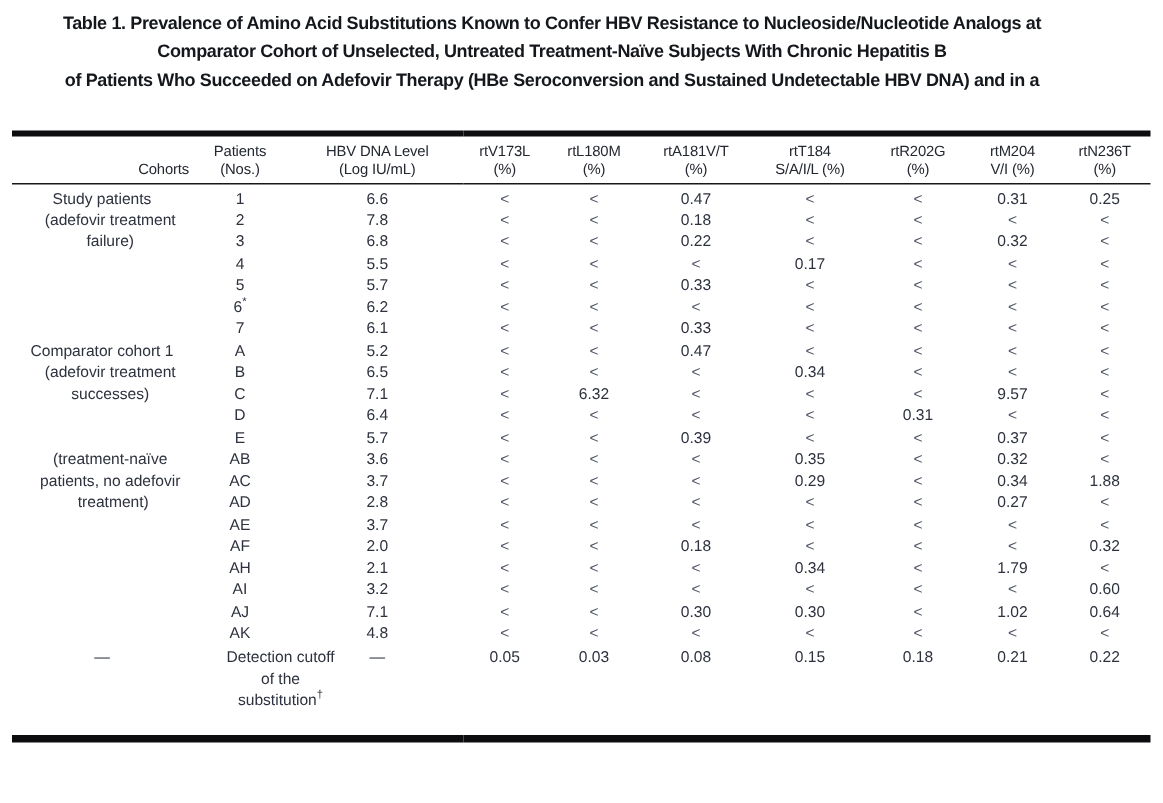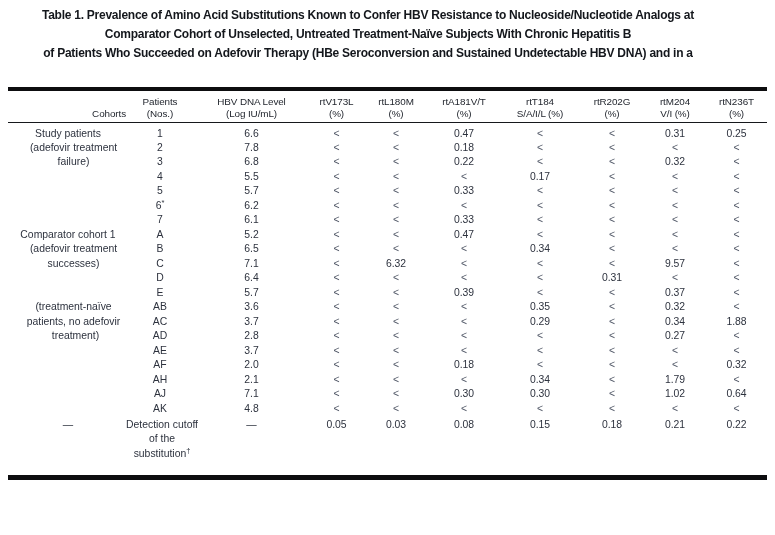--- a/index.html
+++ b/index.html
@@ -40,21 +40,21 @@
     white-space: nowrap;
   }
   tbody tr.first-data td { padding-top: 3px; height: 17.5px; }
   td.cohort-cell { text-align: center; padding-left: 2px; }
   td.cohort-cell.ind1 { padding-left: 13px; }
   td.cohort-cell.ind2 { padding-left: 17px; }
   .lt { color: #505766; }
   tr.detection td { vertical-align: top; height: 62px; padding-top: 2px; }
   .patient-multi {
     display: inline-block; width: 72px; line-height: 14.5px;
-    white-space: normal; text-align: center;
+    white-space: normal; text-align: center; margin-left: 25px;
   }
   sup { font-size: 7.5px; line-height: 0; }
 </style>
 </head>
 <body>
 
 <div class="page">
   <div class="title">
       <div>Table 1. Prevalence of Amino Acid Substitutions Known to Confer HBV Resistance to Nucleoside/Nucleotide Analogs at</div>
       <div>Comparator Cohort of Unselected, Untreated Treatment-Naïve Subjects With Chronic Hepatitis B</div>
@@ -328,20 +328,32 @@
           <td class="lt">&lt;</td>
           <td class="lt">&lt;</td>
           <td class="lt">&lt;</td>
           <td>0.34</td>
           <td class="lt">&lt;</td>
           <td>1.79</td>
           <td class="lt">&lt;</td>
         </tr>
         <tr>
           <td class="cohort-cell"></td>
+          <td><span><span>AI</span></span></td>
+          <td>3.2</td>
+          <td class="lt">&lt;</td>
+          <td class="lt">&lt;</td>
+          <td class="lt">&lt;</td>
+          <td class="lt">&lt;</td>
+          <td class="lt">&lt;</td>
+          <td class="lt">&lt;</td>
+          <td>0.60</td>
+        </tr>
+        <tr>
+          <td class="cohort-cell"></td>
           <td><span><span>AJ</span></span></td>
           <td>7.1</td>
           <td class="lt">&lt;</td>
           <td class="lt">&lt;</td>
           <td>0.30</td>
           <td>0.30</td>
           <td class="lt">&lt;</td>
           <td>1.02</td>
           <td>0.64</td>
         </tr>

